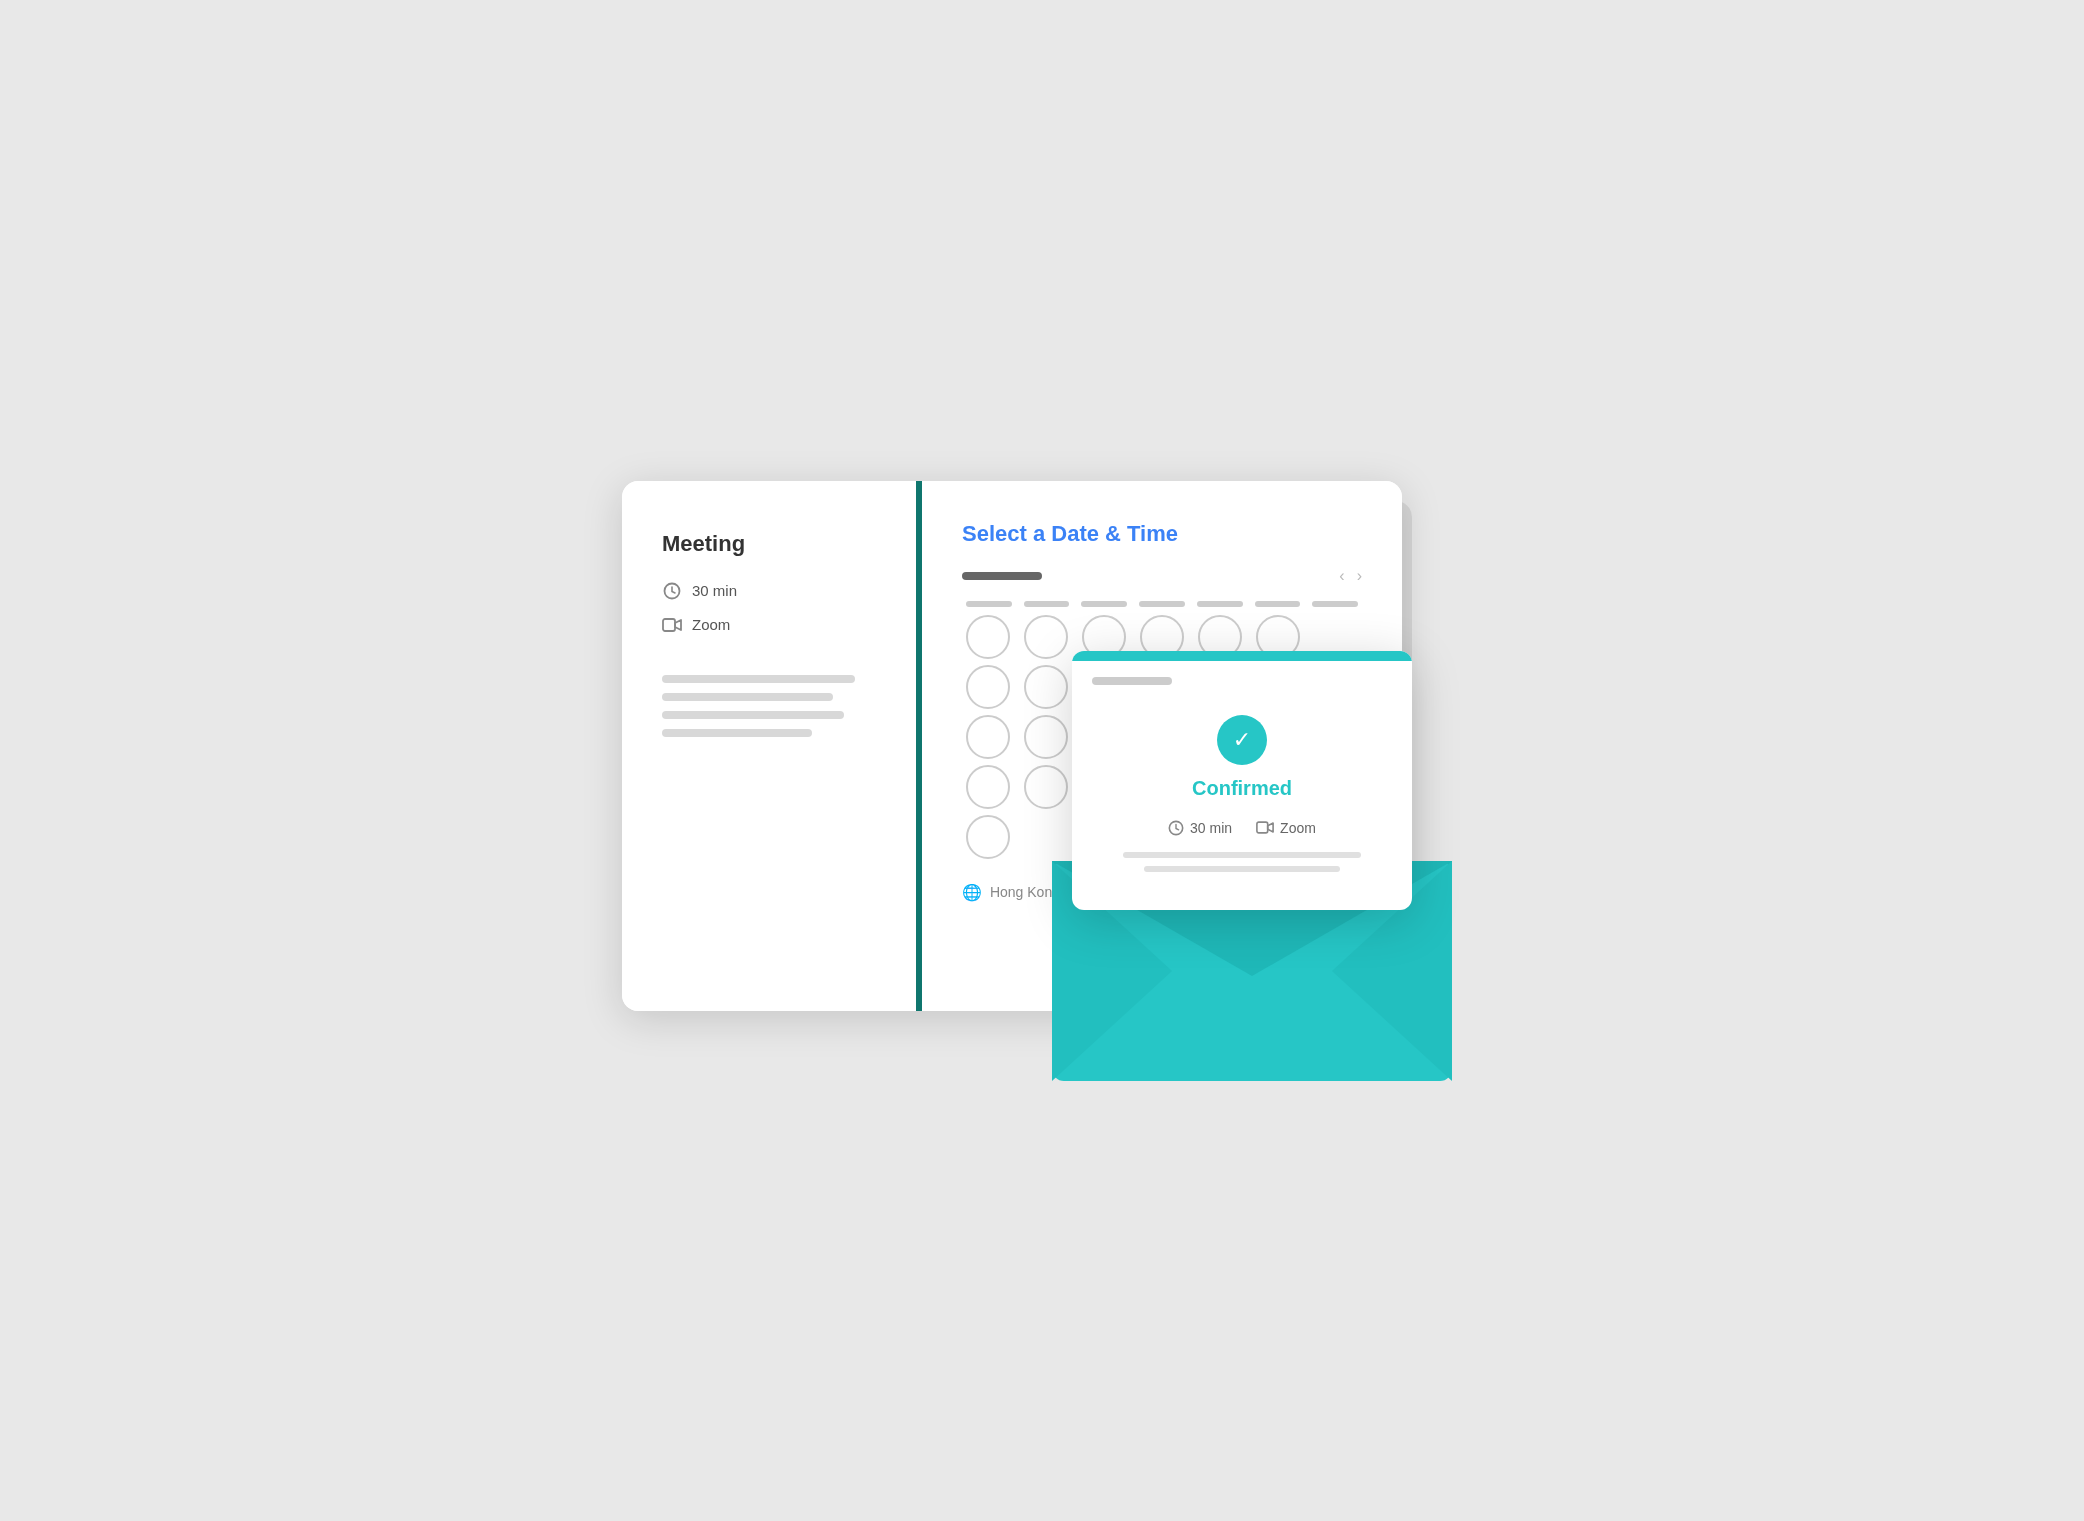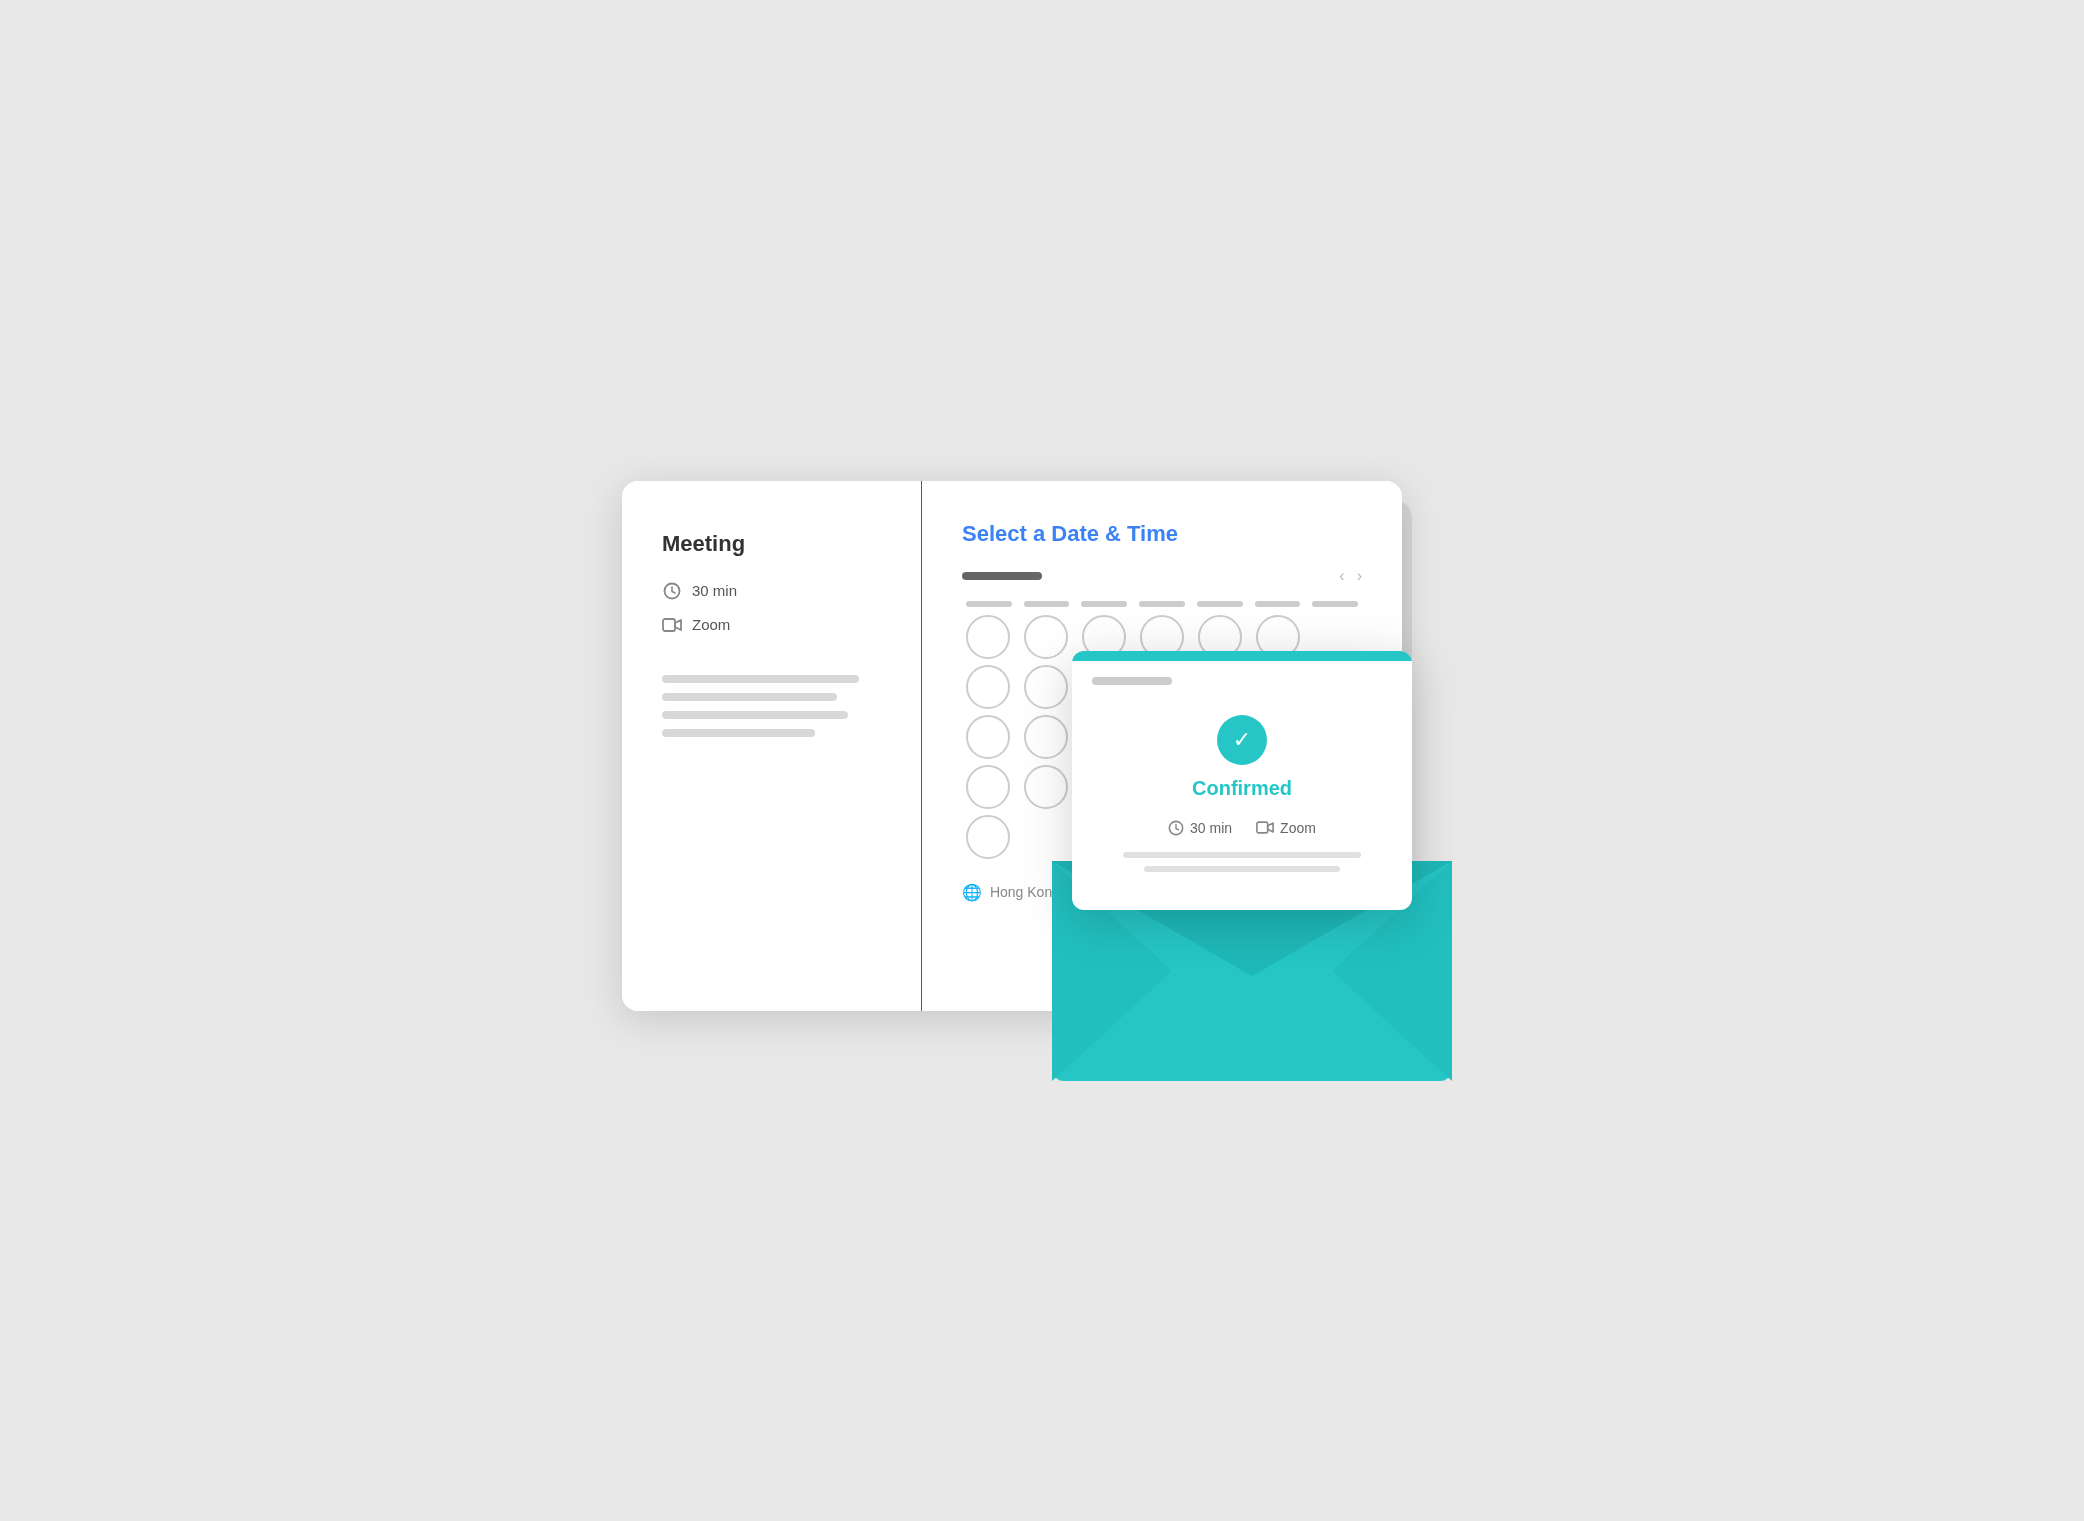--- a/index.html
+++ b/index.html
@@ -73,21 +73,21 @@
     }
 
     
     .left-panel {
       position: absolute;
       top: 0;
       left: 0;
       width: 300px;
       height: 100%;
       background: #fff;
-      border-right: 1px solid #0f766e;
+      border-right: 6px solid #0f766e;
       padding: 50px 40px;
     }
 
     .meeting-title {
       font-size: 22px;
       font-weight: 700;
       color: #333;
       margin-bottom: 24px;
     }
 

